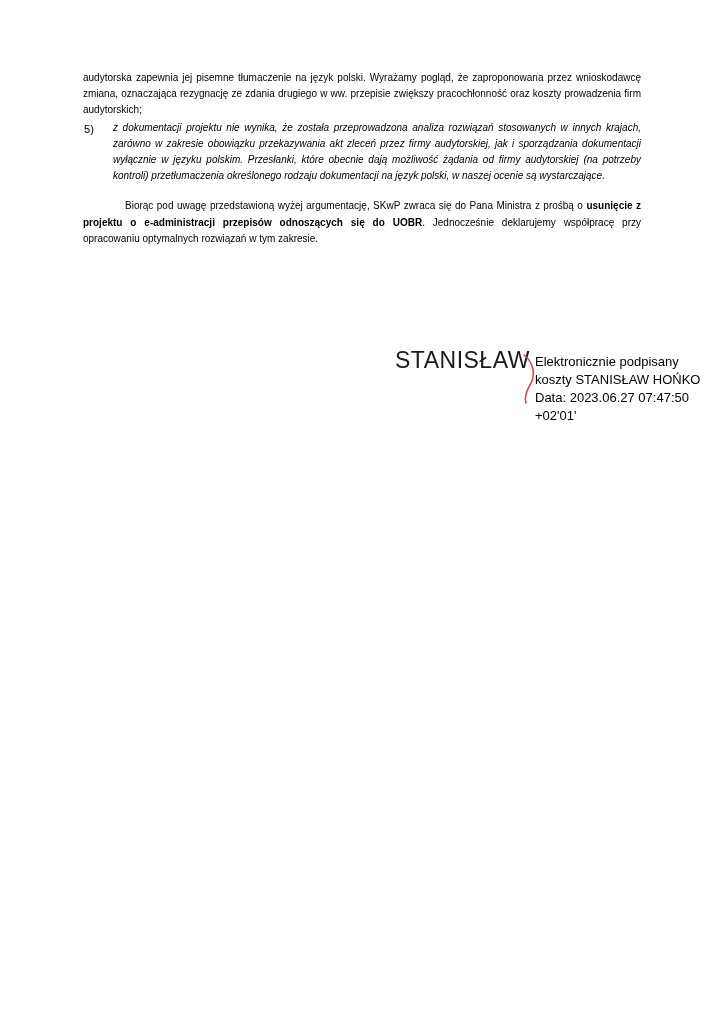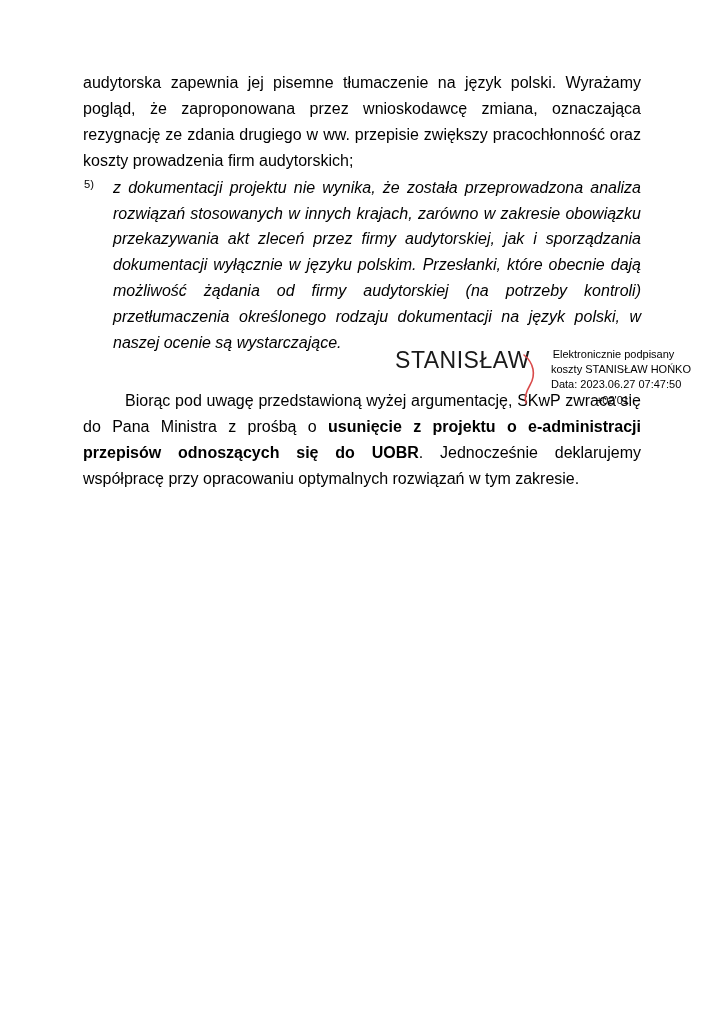--- a/index.html
+++ b/index.html
@@ -19,21 +19,21 @@
     overflow: hidden;
   }
   .content {
     position: absolute;
     left: 83px;
     top: 70px;
     width: 558px;
   }
   p {
     margin: 0;
-    font-size: 16px;
+    font-size: 10px;
     line-height: 1.62;
     color: #000;
     text-align: justify;
     text-justify: inter-word;
   }
   .para-cont {
     text-indent: 0;
   }
   .list-row {
     display: flex;
@@ -48,34 +48,33 @@
     text-align: left;
     padding-left: 1px;
     box-sizing: border-box;
     color: #000;
   }
   .list-body {
     flex: 1 1 auto;
     font-style: italic;
   }
   .para-indent {
-    margin-top: 32px;
+    margin-top: 14px;
     text-indent: 42px;
   }
   .bold {
     font-weight: bold;
   }
   
   .signature {
     position: absolute;
     left: 395px;
     top: 345px;
     width: 260px;
     height: 70px;
-    text-align: center;
   }
   .sig-name {
     position: absolute;
     left: 0;
     top: 0;
     width: 135px;
     font-size: 23px;
     line-height: 1.33;
     color: #1a1a1a;
     letter-spacing: 0.5px;
@@ -84,26 +83,25 @@
   .sig-swirl {
     position: absolute;
     left: 125px;
     top: 8px;
     width: 20px;
     height: 52px;
   }
   .sig-meta {
     position: absolute;
     left: 140px;
-    top: 2px;
+    top: 8px;
     width: 125px;
-    font-size: 11px;
+    font-size: 13px;
     line-height: 1.38;
     color: #000;
-    margin-left: 16px;
   }
   .sig-meta div {
     white-space: nowrap;
   }
 </style>
 </head>
 <body>
 
 <div class="page">
 

